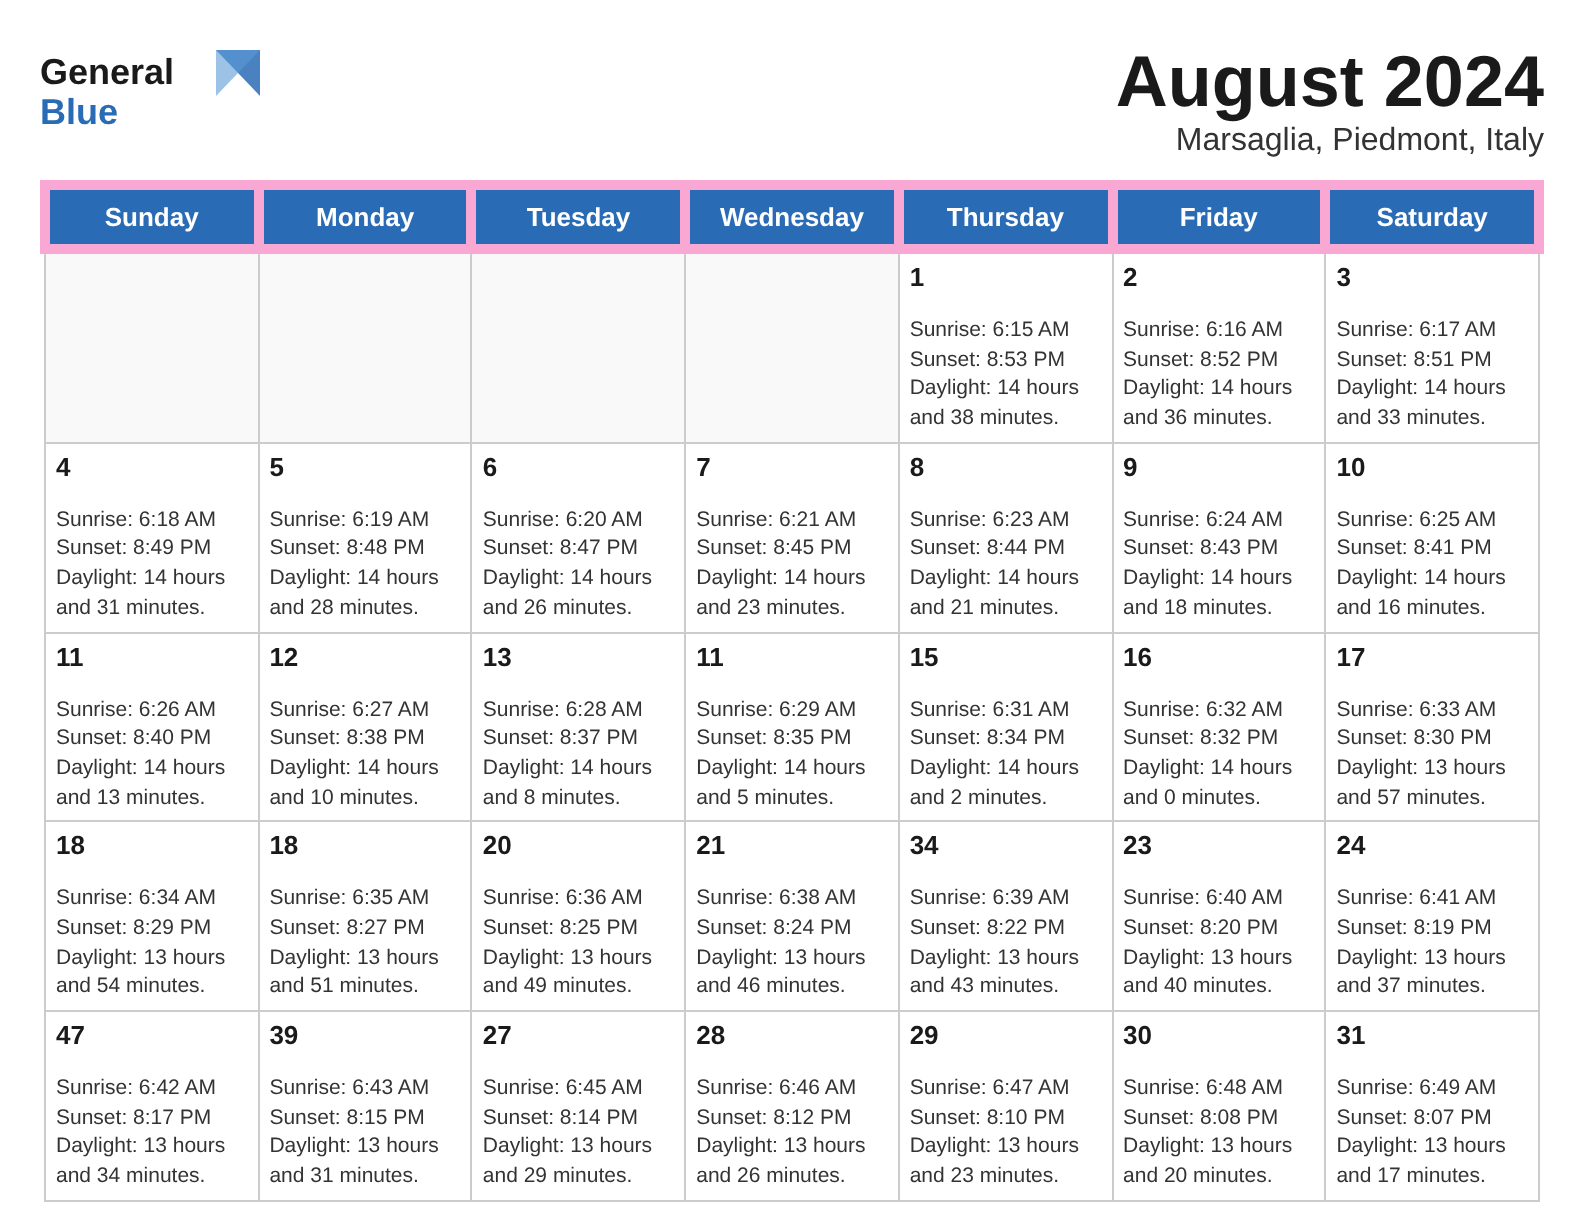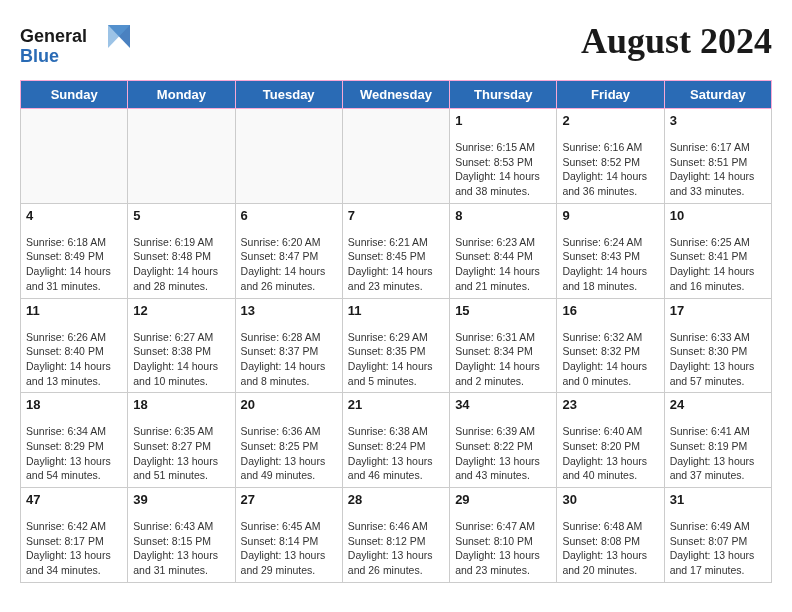--- a/index.html
+++ b/index.html
@@ -17,21 +17,20 @@
       margin-bottom: 10px;
       gap: 14px;
     }
     .logo {
       display: flex;
       flex-direction: column;
       align-items: flex-start;
     }
     .title-area {
       text-align: right;
-      font-family: Liberation Serif, serif;
     }
     .month-year {
       font-size: 36px;
       font-weight: bold;
       color: #1a1a1a;
     }
     .location {
       font-size: 16px;
       color: #333;
     }
@@ -40,21 +39,21 @@
       border-collapse: collapse;
       font-size: 11px;
     }
     .calendar th {
       background-color: #2a6bb5;
       color: #fff;
       text-align: center;
       padding: 6px 4px;
       font-size: 13px;
       font-weight: bold;
-      border: 1px solid #f9a8d4;
+      border: 5px solid #f9a8d4;
     }
     .calendar td {
       border: 1px solid #ccc;
       vertical-align: top;
       padding: 4px 5px;
       width: calc(100% / 7);
       min-height: 80px;
       background: #fff;
     }
     .calendar td.empty {
@@ -83,20 +82,21 @@
 
       <text x="0" y="22" font-family="Arial" font-size="18" font-weight="bold" fill="#1a1a1a">General</text>
       <text x="0" y="42" font-family="Arial" font-size="18" font-weight="bold" fill="#2a6bb5">Blue</text>
 
       <polygon points="88,5 110,5 110,28" fill="#2a6bb5" opacity="0.85"></polygon>
       <polygon points="88,5 110,5 88,28" fill="#5a9bd5" opacity="0.6"></polygon>
     </svg>
   </div>
   <div class="title-area">
     <div class="month-year">August 2024</div>
+    <div class="location">Marsaglia, Piedmont, Italy</div>
   </div>
 </div>
 
 <table class="calendar">
   <thead>
     <tr>
       <th>Sunday</th>
       <th>Monday</th>
       <th>Tuesday</th>
       <th>Wednesday</th>

